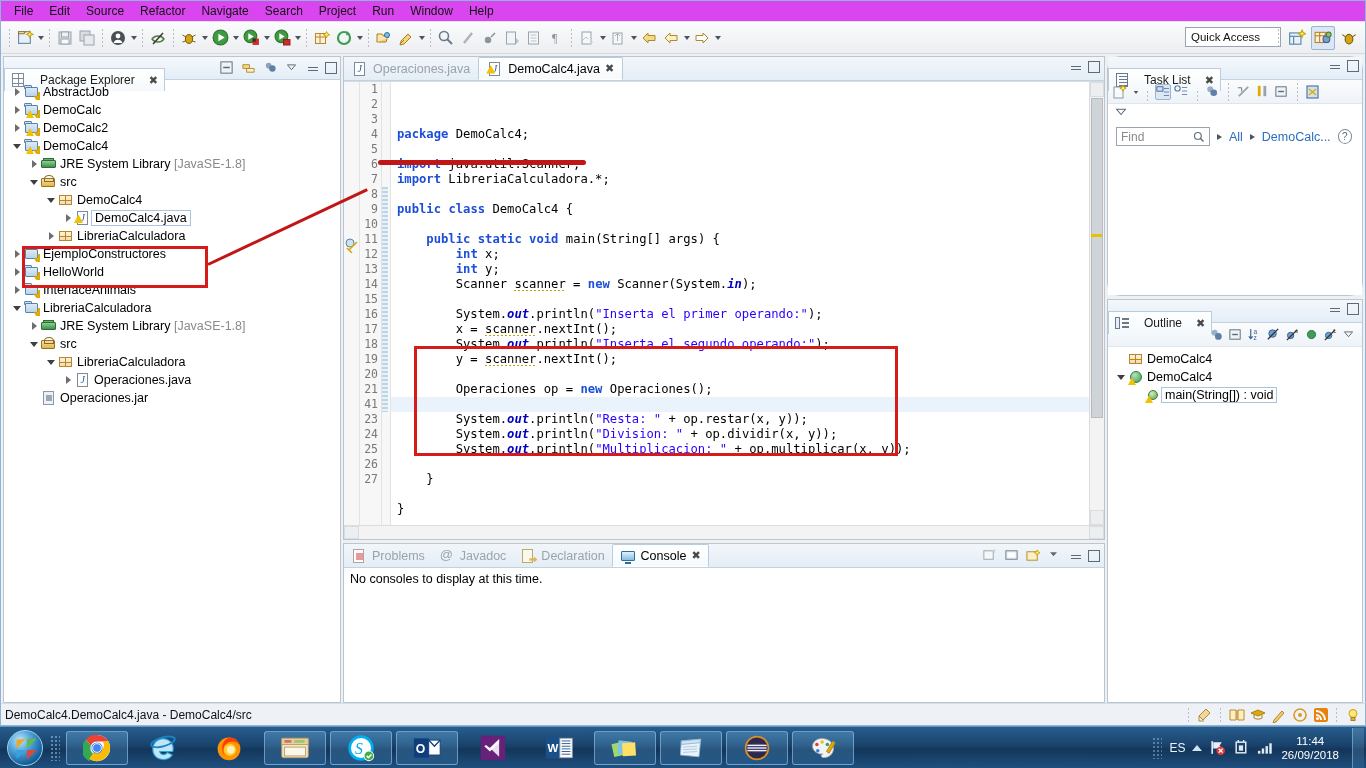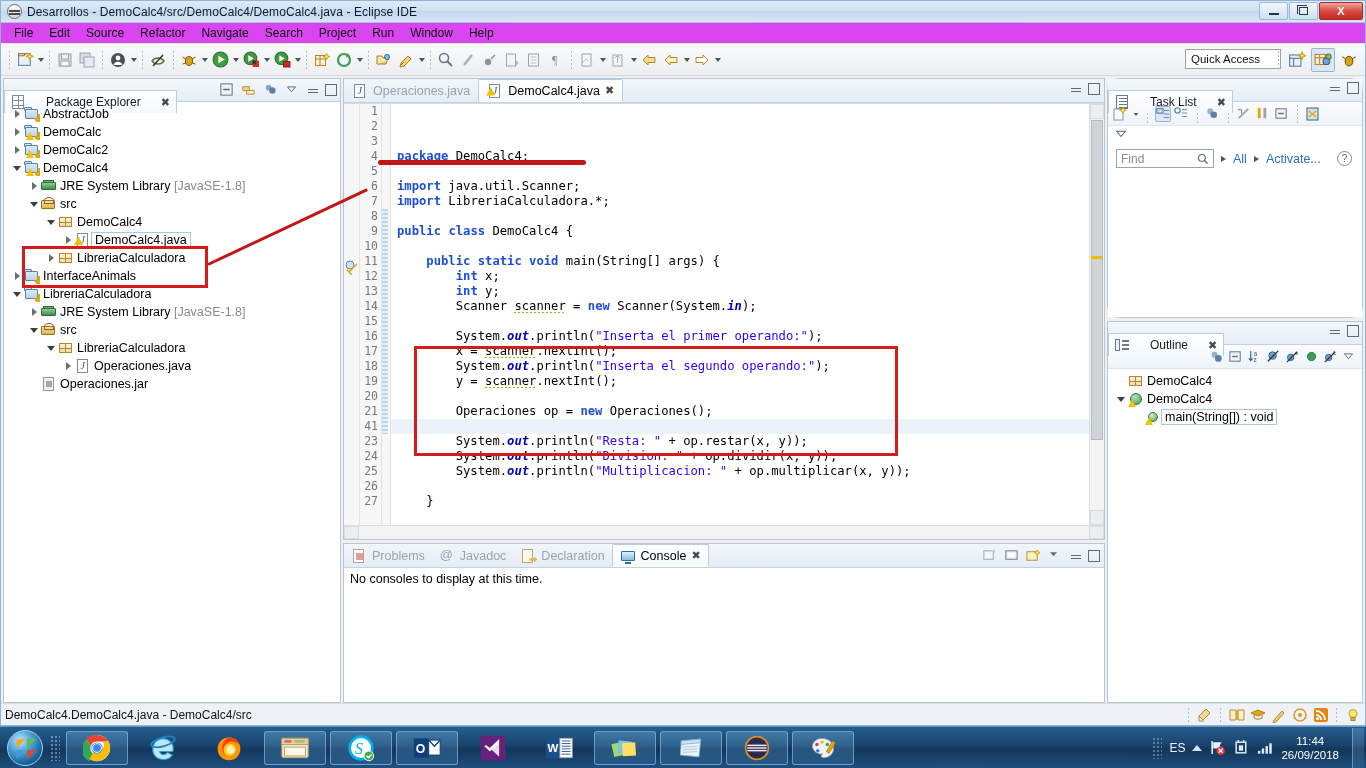--- a/index.html
+++ b/index.html
@@ -107,21 +107,21 @@
   .body { flex:1; display:flex; min-height:0; background:#f0f0f0; padding:2px 0 0 0;}
 
   
   .view { display:flex; flex-direction:column; background:#fff; border:1px solid #b9c6d4; min-height:0;}
   .view-tabs {
     height:23px; flex:0 0 23px;
     background:linear-gradient(to bottom,#f4f8fc,#e4edf6);
     border-bottom:1px solid #c3d2e0;
     display:flex; align-items:center; position:relative;
   }
-  .vtab { display:flex;align-items:center;gap:20px;height:23px;padding:0 6px 0 5px;font-size:12px;color:#1b1b1b;margin-top:23px;}
+  .vtab { display:flex;align-items:center;gap:14px;height:23px;padding:0 6px 0 5px;font-size:12px;color:#1b1b1b;margin-top:23px;}
   .vtab.sel { background:linear-gradient(to bottom,#ffffff,#f4f9fd); border-top:1px solid #b9cde1;border-left:1px solid #b9cde1;border-right:1px solid #b9cde1;}
   .xclose{ font-size:11px;color:#4a4a4a; font-family:"DejaVu Sans",sans-serif;}
   .view-btns{ position:absolute; right:3px; top:3px; display:flex; align-items:center; gap:6px;}
   .minb{ width:12px;height:12px;position:relative;}
   .minb:after{content:"";position:absolute;left:1px;right:1px;top:5px;height:2px;border:1px solid #5d6b78;border-width:1px 0;}
   .maxb{ width:12px;height:12px;border:1px solid #5d6b78; }
   .maxb:after{content:"";position:absolute;}
 
   .view-toolbar{
     height:24px;flex:0 0 24px;display:flex;align-items:center;gap:3px;padding:0 4px;
@@ -289,33 +289,20 @@
   .tri-up{width:0;height:0;border-left:5px solid transparent;border-right:5px solid transparent;border-bottom:6px solid #cfe3f5;}
 </style>
 </head>
 <body>
 
 <div class="app">
   <div class="desktop"></div>
 
   <div class="win">
 
-    <div class="titlebar">
-      <div class="title-ico"></div>
-      <span class="title-text">Desarrollos - DemoCalc4/src/DemoCalc4/DemoCalc4.java - Eclipse IDE</span>
-      <div class="wbtns">
-        <div class="wbtn">
-            <div class="wmin-glyph"></div>
-          </div>
-        <div class="wbtn">
-            <div class="wmax-glyph"></div>
-          </div>
-        <div class="wbtn close">X</div>
-      </div>
-    </div>
 
     <div class="menubar">
       <div class="menu-item">File</div>
       <div class="menu-item">Edit</div>
       <div class="menu-item">Source</div>
       <div class="menu-item">Refactor</div>
       <div class="menu-item">Navigate</div>
       <div class="menu-item">Search</div>
       <div class="menu-item">Project</div>
       <div class="menu-item">Run</div>
@@ -640,20 +627,38 @@
                 <i class="w"></i>
               </span>
               <span class="tlabel tsel">DemoCalc4.java</span>
             </div>
             <div class="trow" style="padding-left: 40px;">
               <span class="twist collapsed"></span>
               <span class="ic ic-pkg">
                 <i class="g"></i>
               </span>
               <span class="tlabel">LibreriaCalculadora</span>
+            </div>
+            <div class="trow" style="padding-left: 6px;">
+              <span class="twist collapsed"></span>
+              <span class="ic ic-proj">
+                <i class="c"></i>
+                <i class="f"></i>
+                <i class="j"></i>
+              </span>
+              <span class="tlabel">EjemploConstructores</span>
+            </div>
+            <div class="trow" style="padding-left: 6px;">
+              <span class="twist collapsed"></span>
+              <span class="ic ic-proj">
+                <i class="c"></i>
+                <i class="f"></i>
+                <i class="j"></i>
+              </span>
+              <span class="tlabel">HelloWorld</span>
             </div>
             <div class="trow" style="padding-left: 6px;">
               <span class="twist collapsed"></span>
               <span class="ic ic-proj">
                 <i class="c"></i>
                 <i class="f"></i>
                 <i class="j"></i>
               </span>
               <span class="tlabel">InterfaceAnimals</span>
             </div>
@@ -933,21 +938,21 @@
             <div class="find-box">
               <span>Find</span>
               <svg width="12" height="12" viewBox="0 0 16 16">
                   <circle cx="6.5" cy="6.5" r="4.5" fill="none" stroke="#5d6b78" stroke-width="1.5"></circle>
                   <line x1="10" y1="10" x2="14" y2="14" stroke="#5d6b78" stroke-width="1.8"></line>
                 </svg>
             </div>
             <span class="mini-arrow"></span>
             <span class="lnk">All</span>
             <span class="mini-arrow"></span>
-            <span class="lnk">Activate...</span>
+            <span class="lnk">DemoCalc...</span>
             <span class="helpq">?</span>
           </div>
           <div style="flex:1;background:#fff;"></div>
         </div>
 
         <div class="view outline">
           <div class="view-tabs">
             <div class="vtab sel">
               <span class="ic ic-outline">
                   <i class="g"></i>

